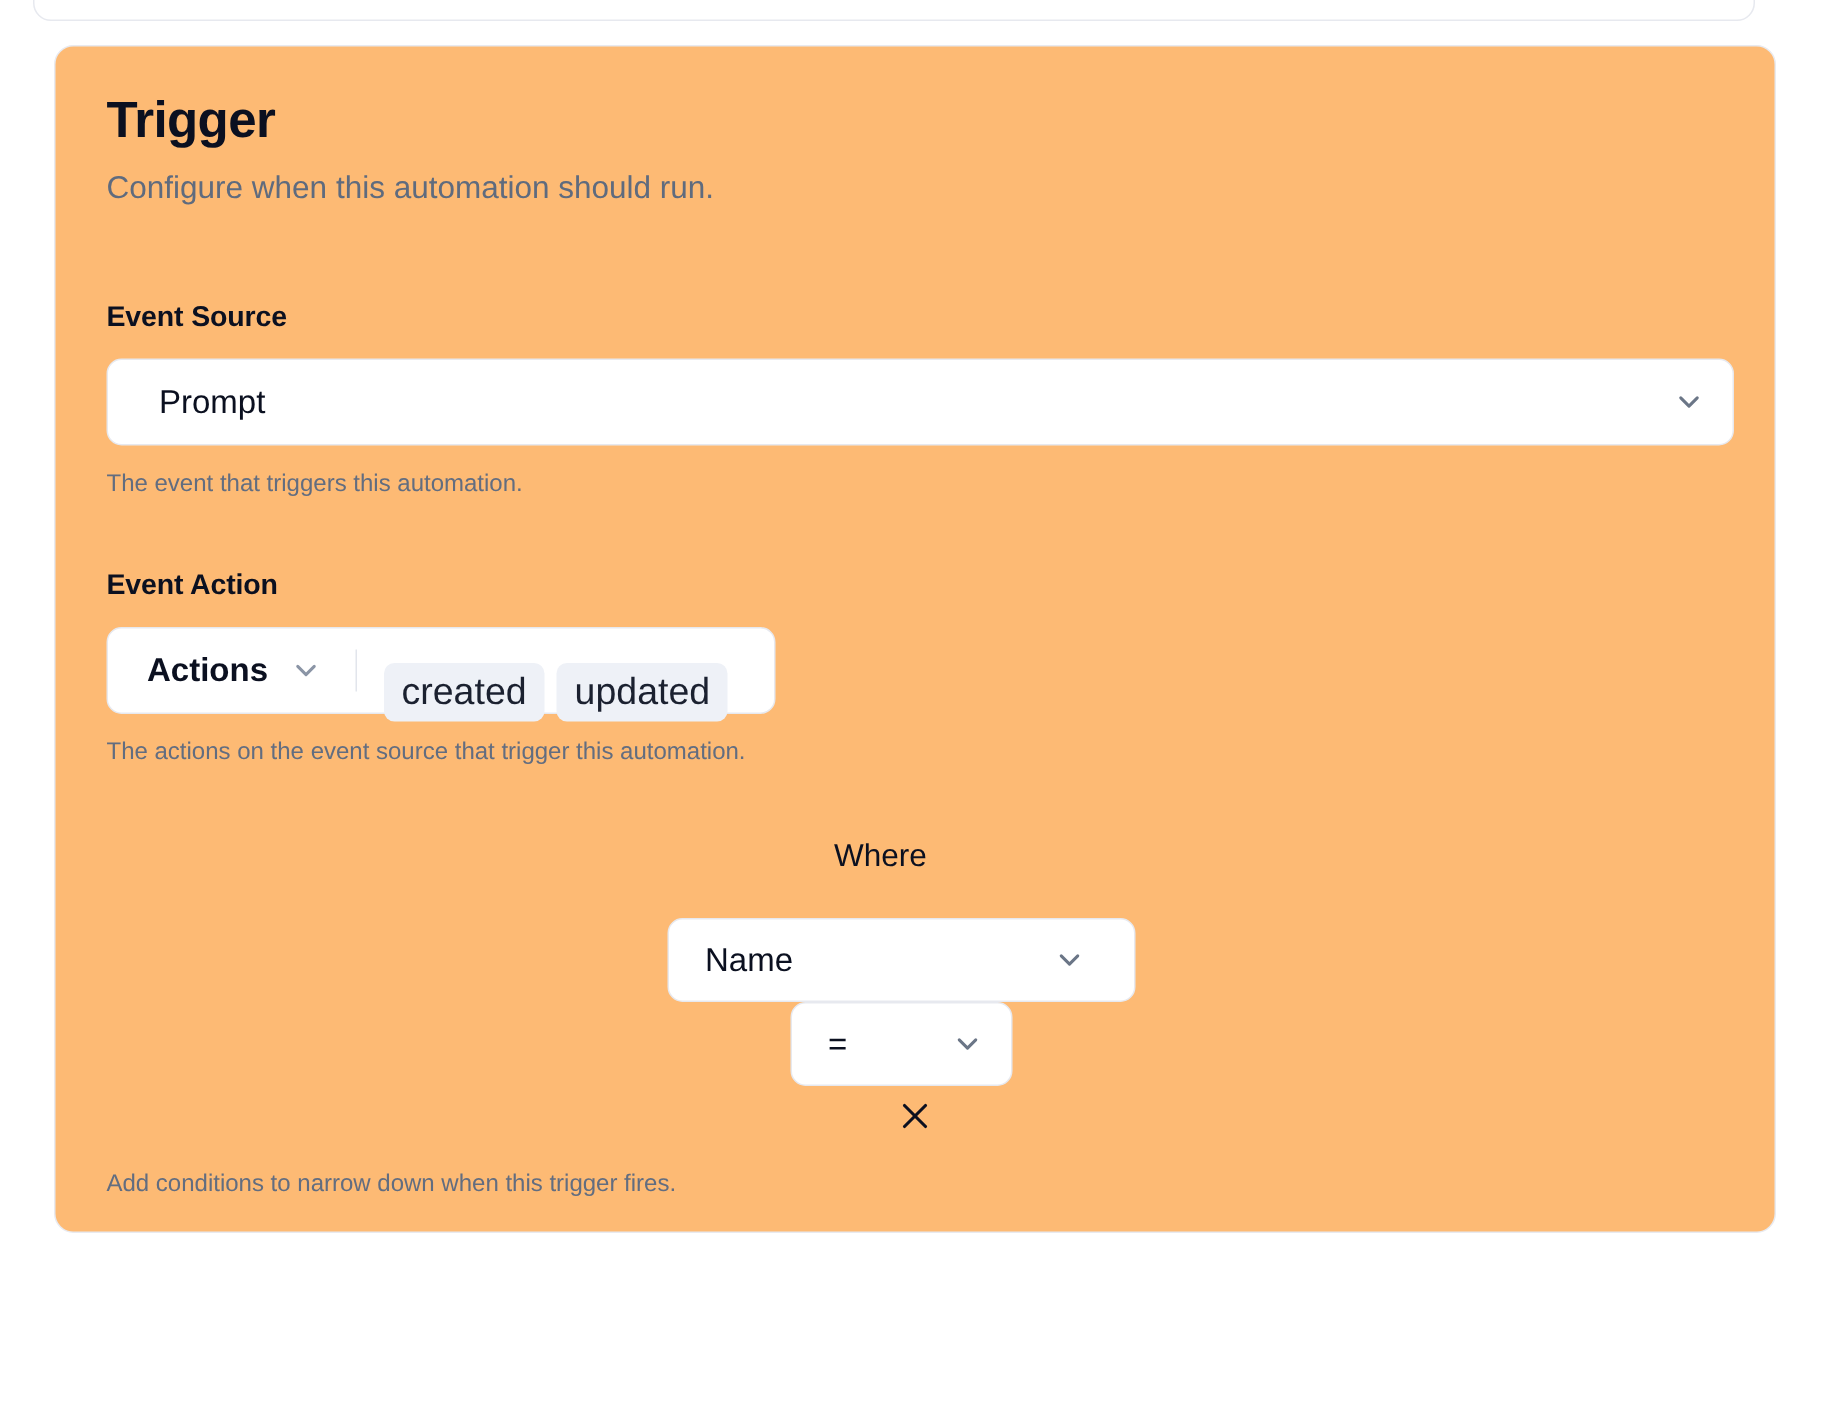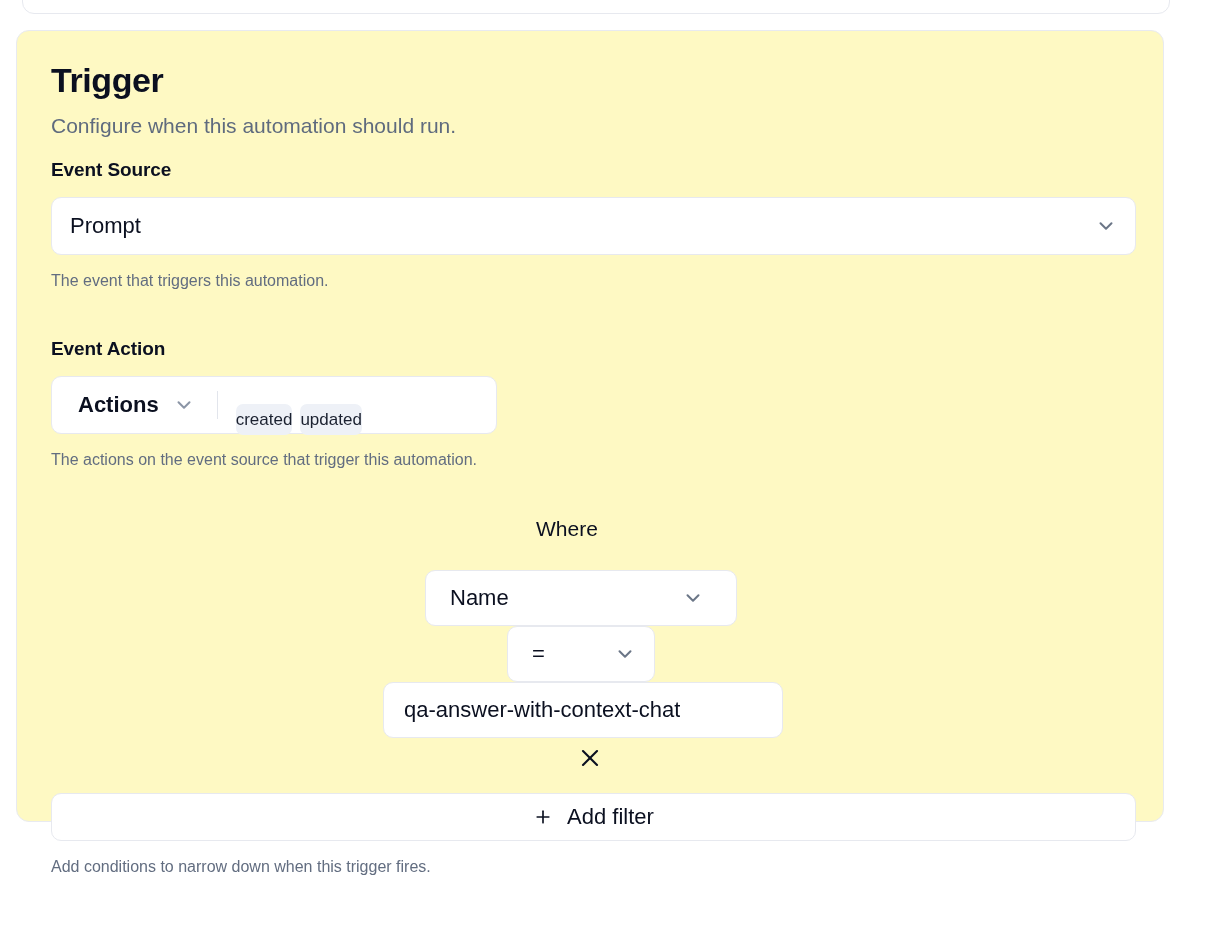--- a/index.html
+++ b/index.html
@@ -25,26 +25,26 @@
     width: 1148px;
     height: 40px;
     background: #ffffff;
     border: 1px solid #e7e9ef;
     border-radius: 12px;
     box-sizing: border-box;
   }
 
   .trigger-card {
     position: absolute;
-    left: 16px;
+    left: 36px;
     top: 30px;
     width: 1148px;
     height: 792px;
     box-sizing: border-box;
-    background: #fef9c3;
+    background: #fdba74;
     border: 1px solid #e8eaf0;
     border-radius: 13px;
     padding: 30px 34px 0 34px;
   }
 
   .card-title {
     font-size: 34px;
     font-weight: 700;
     letter-spacing: -0.4px;
     color: #0b1020;
@@ -64,39 +64,39 @@
     font-weight: 700;
     color: #0b1020;
     letter-spacing: -0.1px;
   }
   .field-help {
     font-size: 16px;
     color: #626d80;
     font-weight: 400;
   }
 
-  .group-event-source { margin-top: 20px; }
+  .group-event-source { margin-top: 62px; }
   .group-event-action { margin-top: 48px; }
   .group-filter { margin-top: 48px; }
 
   
   .control {
     box-sizing: border-box;
     background: #ffffff;
     border: 1px solid #e7e9ef;
     border-radius: 10px;
     display: flex;
     align-items: center;
   }
 
   .select-wide {
     margin-top: 16px;
     width: 1085px;
     height: 58px;
-    padding: 0 18px 0 18px;
+    padding: 0 18px 0 34px;
     justify-content: space-between;
   }
   .select-wide .value {
     font-size: 22px;
     color: #0b1020;
     font-weight: 400;
   }
 
   .chev {
     display: inline-block;
@@ -128,22 +128,22 @@
     width: 1px;
     height: 28px;
     background: #e2e5ec;
     margin: 0 18px 0 22px;
     flex: none;
   }
   .badges { display: flex; align-items: center; gap: 8px; }
   .badge {
     background: #eef1f7;
     border-radius: 7px;
-    padding: 7px 0;
-    font-size: 17px;
+    padding: 7px 12px;
+    font-size: 25px;
     color: #1b2130;
     line-height: 1;
     font-weight: 400;
     margin-top: 29px;
   }
 
   
   .filter-row {
     margin-top: 18px;
     display: flex;
@@ -294,40 +294,28 @@
 
       <div class="control filter-op">
         <span class="value">=</span>
         <span class="chev">
           <svg viewBox="0 0 24 24" fill="none" stroke="#6b7687" stroke-width="2.2" stroke-linecap="round" stroke-linejoin="round">
               <polyline points="6 9 12 15 18 9"></polyline>
             </svg>
         </span>
       </div>
 
-      <div class="control filter-value">
-        <span class="value">qa-answer-with-context-chat</span>
-      </div>
 
       <button class="remove-btn">
         <span>
           <svg width="24" height="24" viewBox="0 0 24 24" fill="none" stroke="#0b1020" stroke-width="2.1" stroke-linecap="round">
               <line x1="5" y1="5" x2="19" y2="19"></line>
               <line x1="19" y1="5" x2="5" y2="19"></line>
             </svg>
         </span>
       </button>
     </div>
 
-    <button class="add-filter">
-      <span class="plus">
-        <svg viewBox="0 0 24 24" fill="none" stroke="#0b1020" stroke-width="2" stroke-linecap="round">
-            <line x1="12" y1="5" x2="12" y2="19"></line>
-            <line x1="5" y1="12" x2="19" y2="12"></line>
-          </svg>
-      </span>
-      <span class="lbl">Add filter</span>
-    </button>
 
     <div class="field-help help-under">Add conditions to narrow down when this trigger fires.</div>
   </div>
 
 </section>
 
 </body></html>

